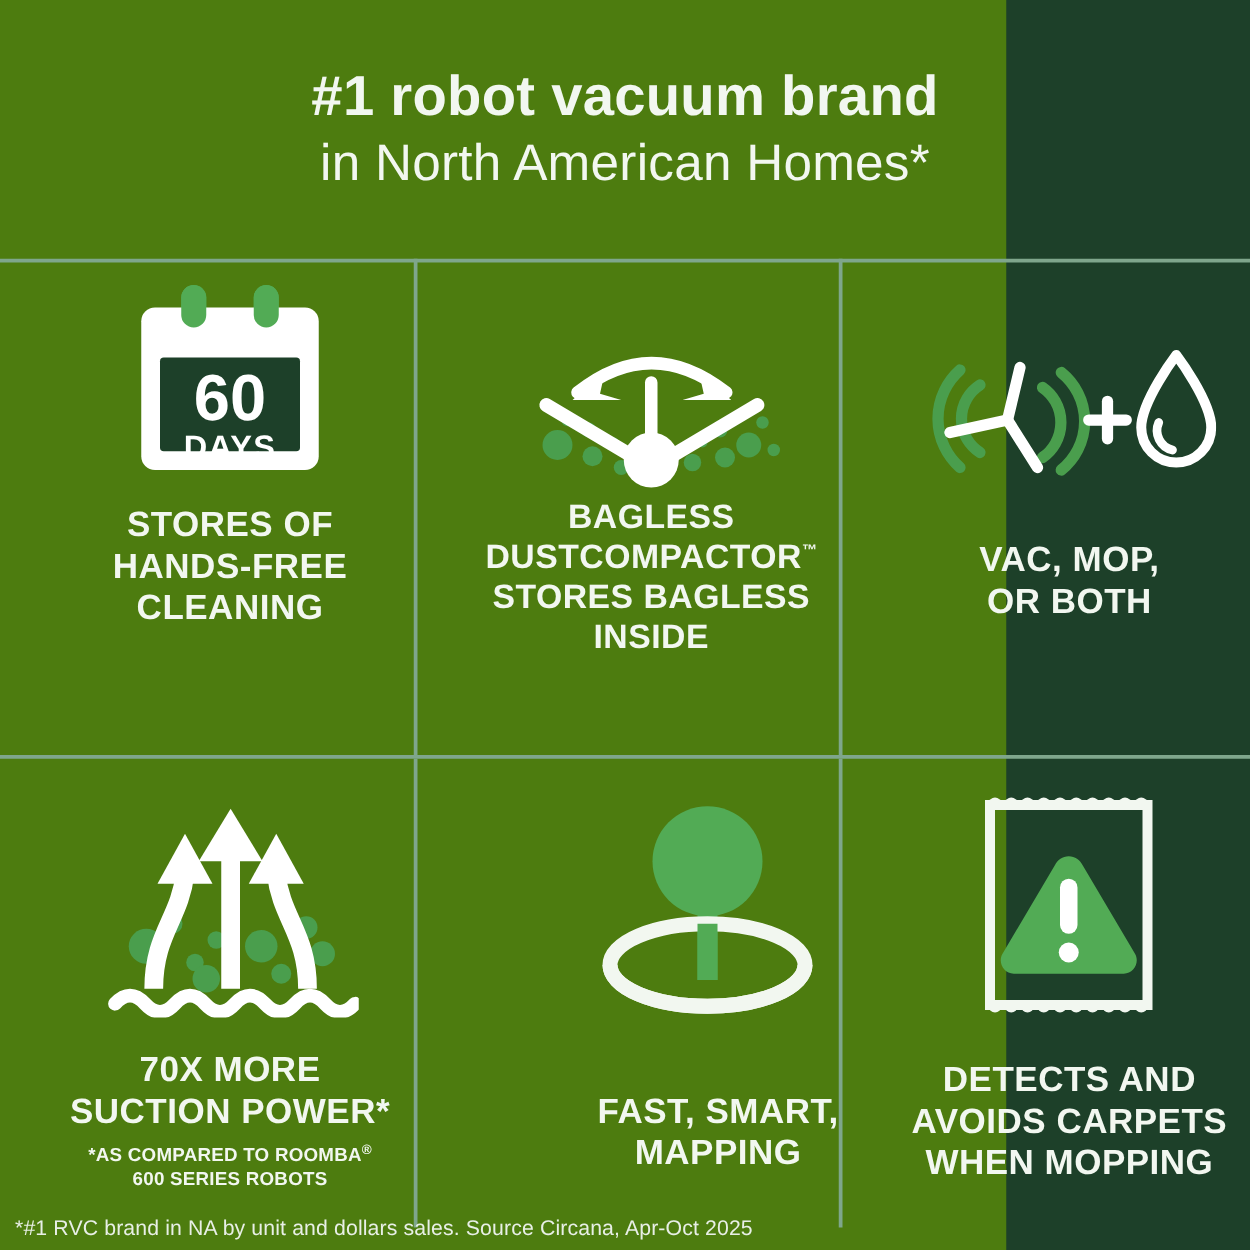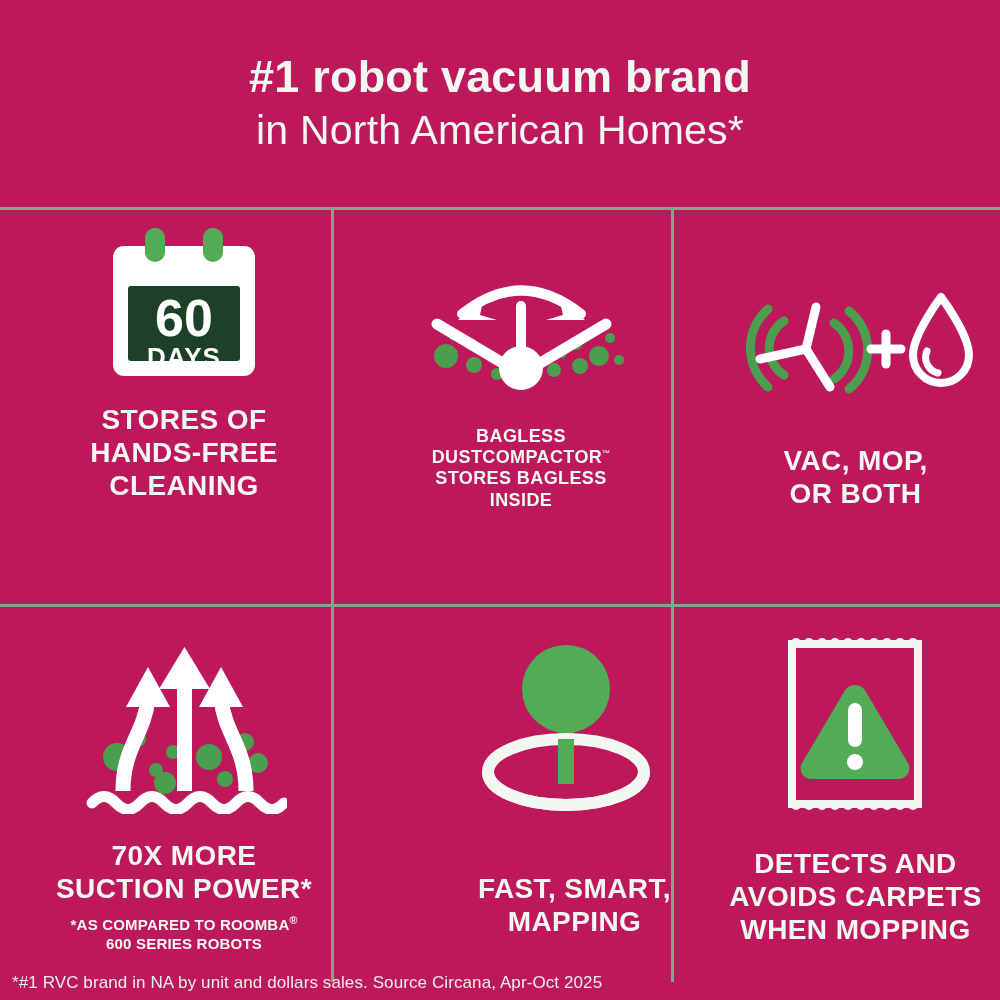--- a/index.html
+++ b/index.html
@@ -8,23 +8,23 @@
   }
   body {
     width: 1000px;
     height: 1000px;
     background: #1d4029;
     font-family: "Liberation Sans", sans-serif;
     overflow: hidden;
   }
   .infographic {
     position: relative;
-    width: 1000px;
+    width: 805px;
     height: 1000px;
-    background: #be185d;
+    background: #4d7c0f;
     box-sizing: border-box;
   }
 
   
   .header {
     position: absolute;
     left: 0;
     top: 0;
     width: 1000px;
     height: 207px;
@@ -81,21 +81,21 @@
     position: absolute;
     display: flex;
     flex-direction: column;
     align-items: center;
     box-sizing: border-box;
     text-align: center;
     padding-left: 37px;
   }
   .cell.c0 { left: 0;   top: 3px;   width: 331px; height: 394px; }
   .cell.c1 { left: 334px; top: 3px; width: 337px; height: 394px; }
-  .cell.c2 { left: 674px; top: 17px; width: 326px; height: 394px; border-radius: 32px; }
+  .cell.c2 { left: 674px; top: 4px; width: 326px; height: 394px; border-radius: 32px; }
   .cell.c3 { left: 0;   top: 400px; width: 331px; height: 375px; }
   .cell.c4 { left: 334px; top: 400px; width: 337px; height: 375px; align-items: flex-end; }
   .cell.c5 { left: 674px; top: 400px; width: 326px; height: 375px; }
 
   .icon-wrap {
     display: flex;
     align-items: center;
     justify-content: center;
   }
   .caption {
@@ -113,21 +113,21 @@
     line-height: 1.28;
     letter-spacing: 0.2px;
     white-space: pre-line;
     margin-top: 9px;
   }
 
   
   .c0 .icon-wrap { margin-top: 14px; height: 165px; }
   .c0 .caption   { margin-top: 14px; }
   .c1 .icon-wrap { margin-top: 52px; height: 130px; }
-  .c1 .caption   { margin-top: 34px; font-size: 18px; }
+  .c1 .caption   { margin-top: 6px; font-size: 27px; }
   .c2 .icon-wrap { margin-top: 62px; height: 120px; }
   .c2 .caption   { margin-top: 38px; }
   .c3 .icon-wrap { margin-top: 32px; height: 175px; }
   .c3 .caption   { margin-top: 25px; }
   .c4 .icon-wrap { margin-top: 32px; height: 175px; }
   .c4 .caption   { margin-top: 58px; }
   .c5 .icon-wrap { margin-top: 26px; height: 182px; }
   .c5 .caption   { margin-top: 32px; }
 
   .tm {

